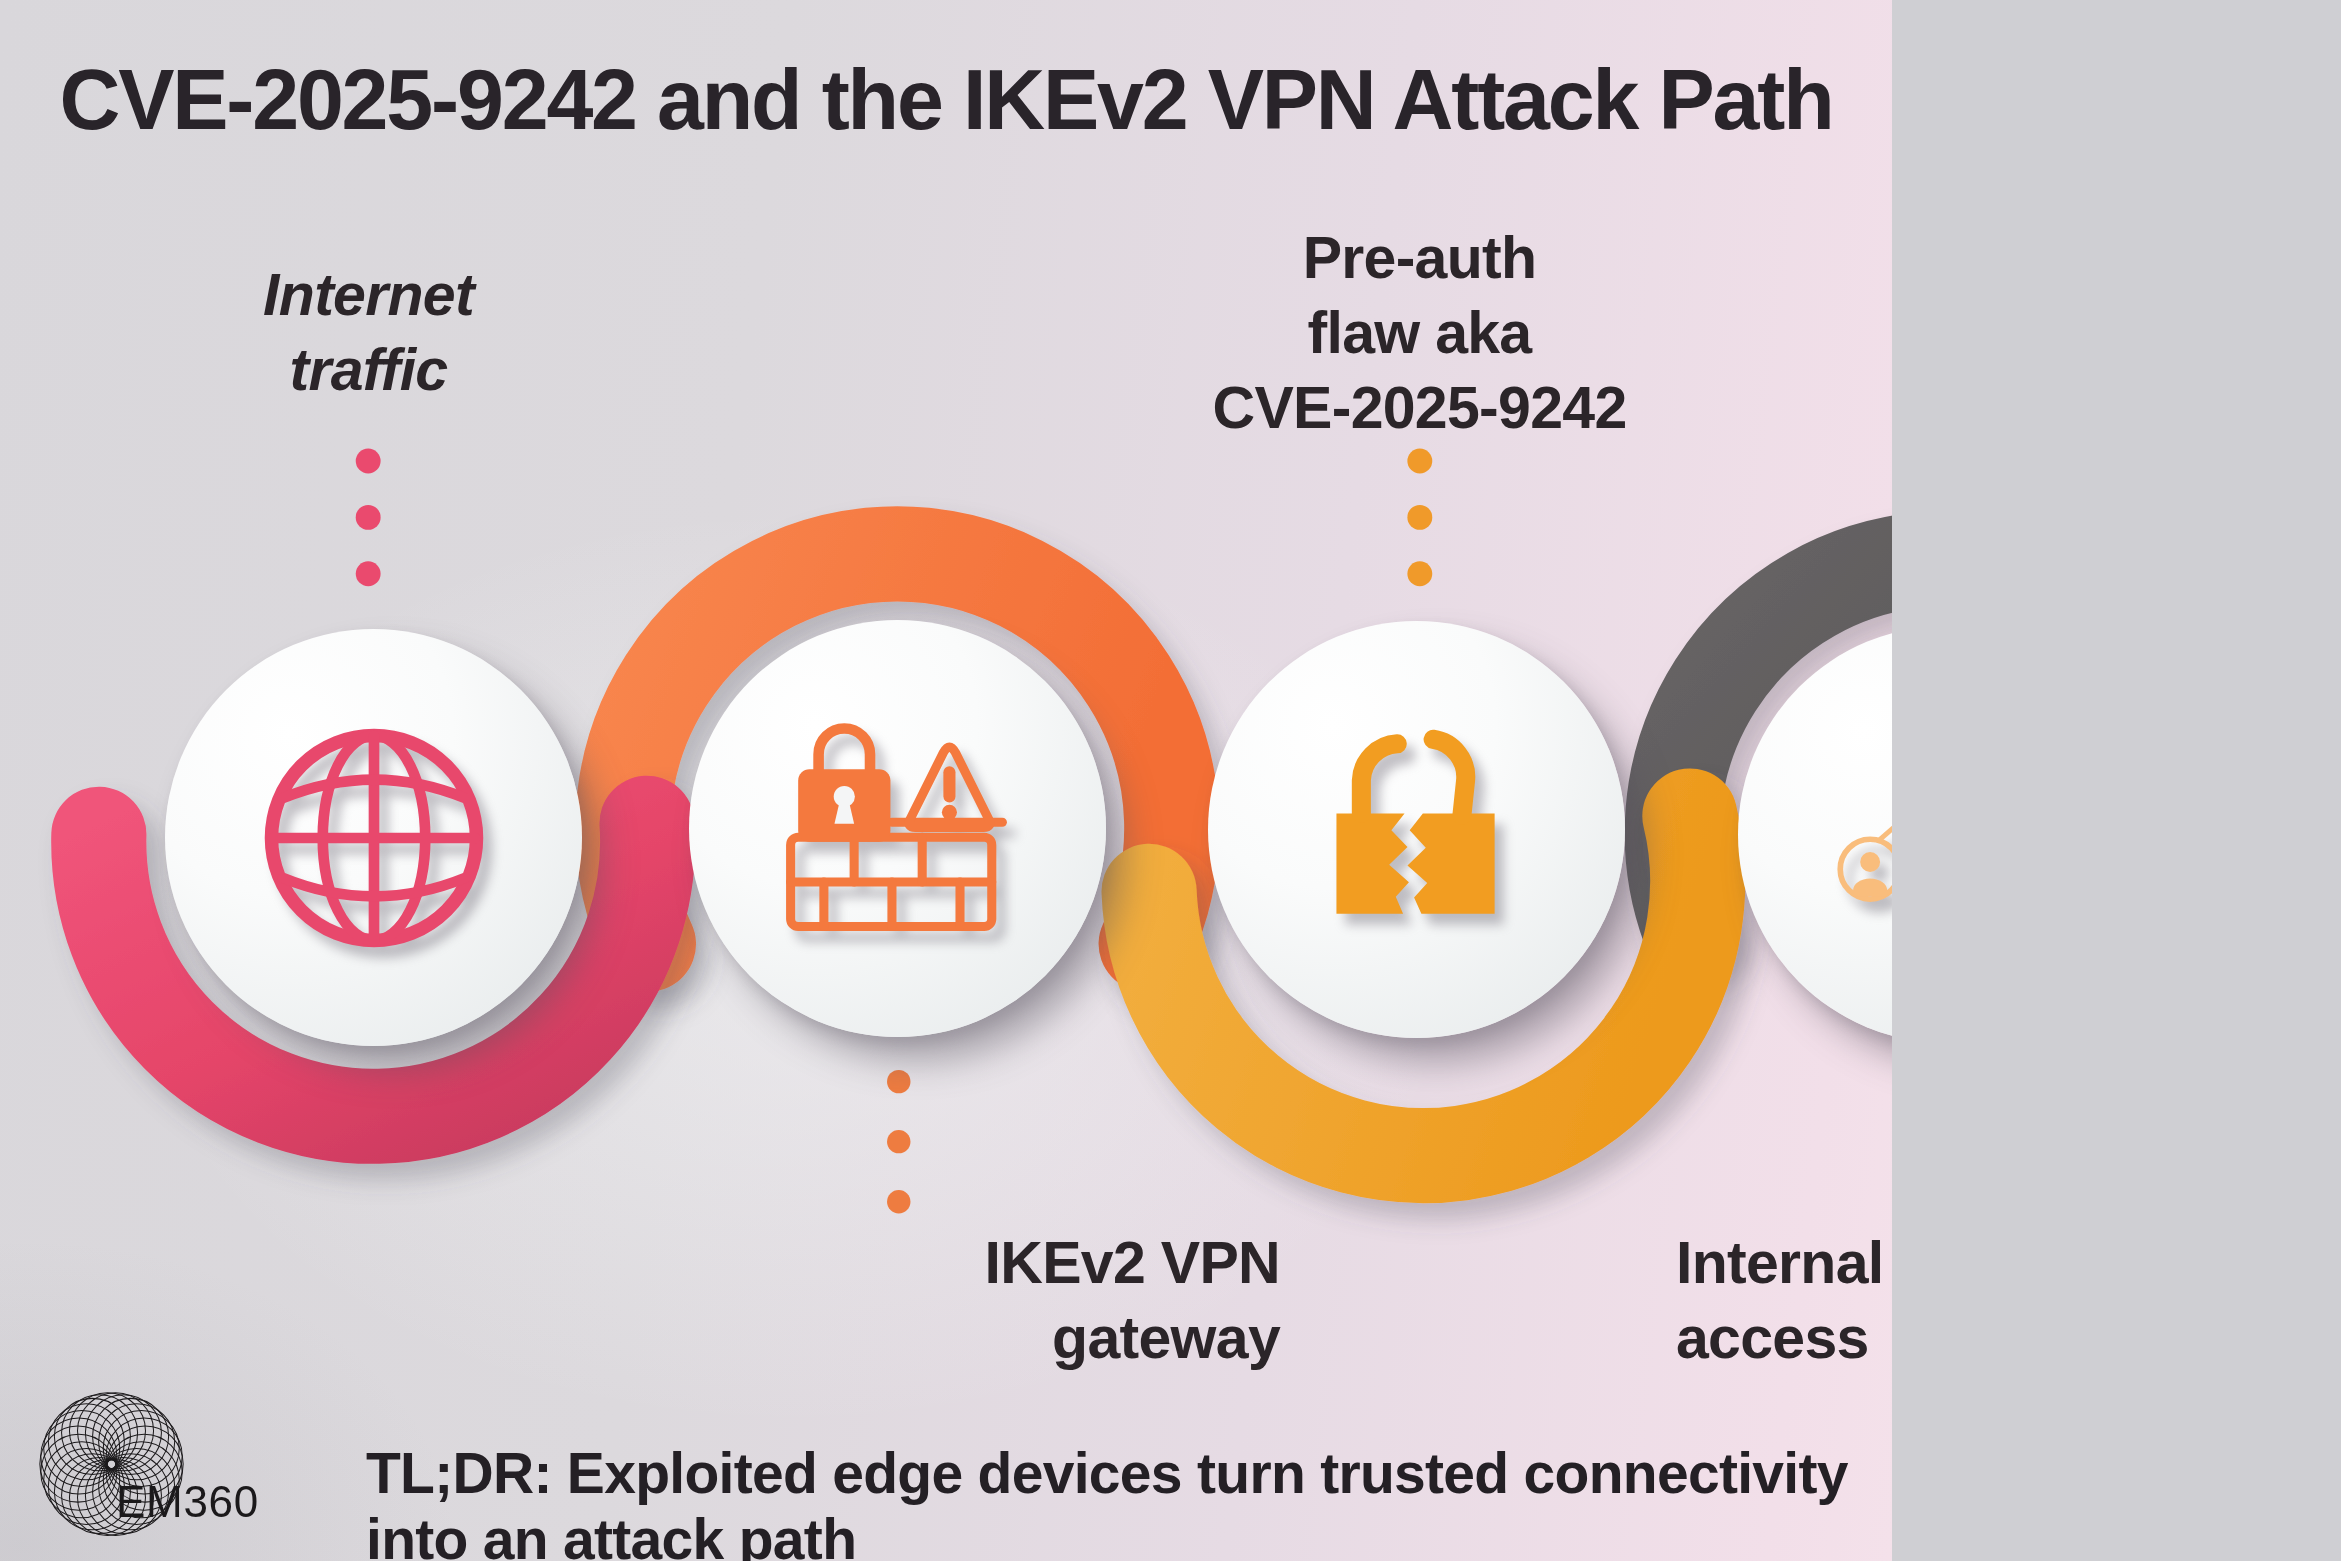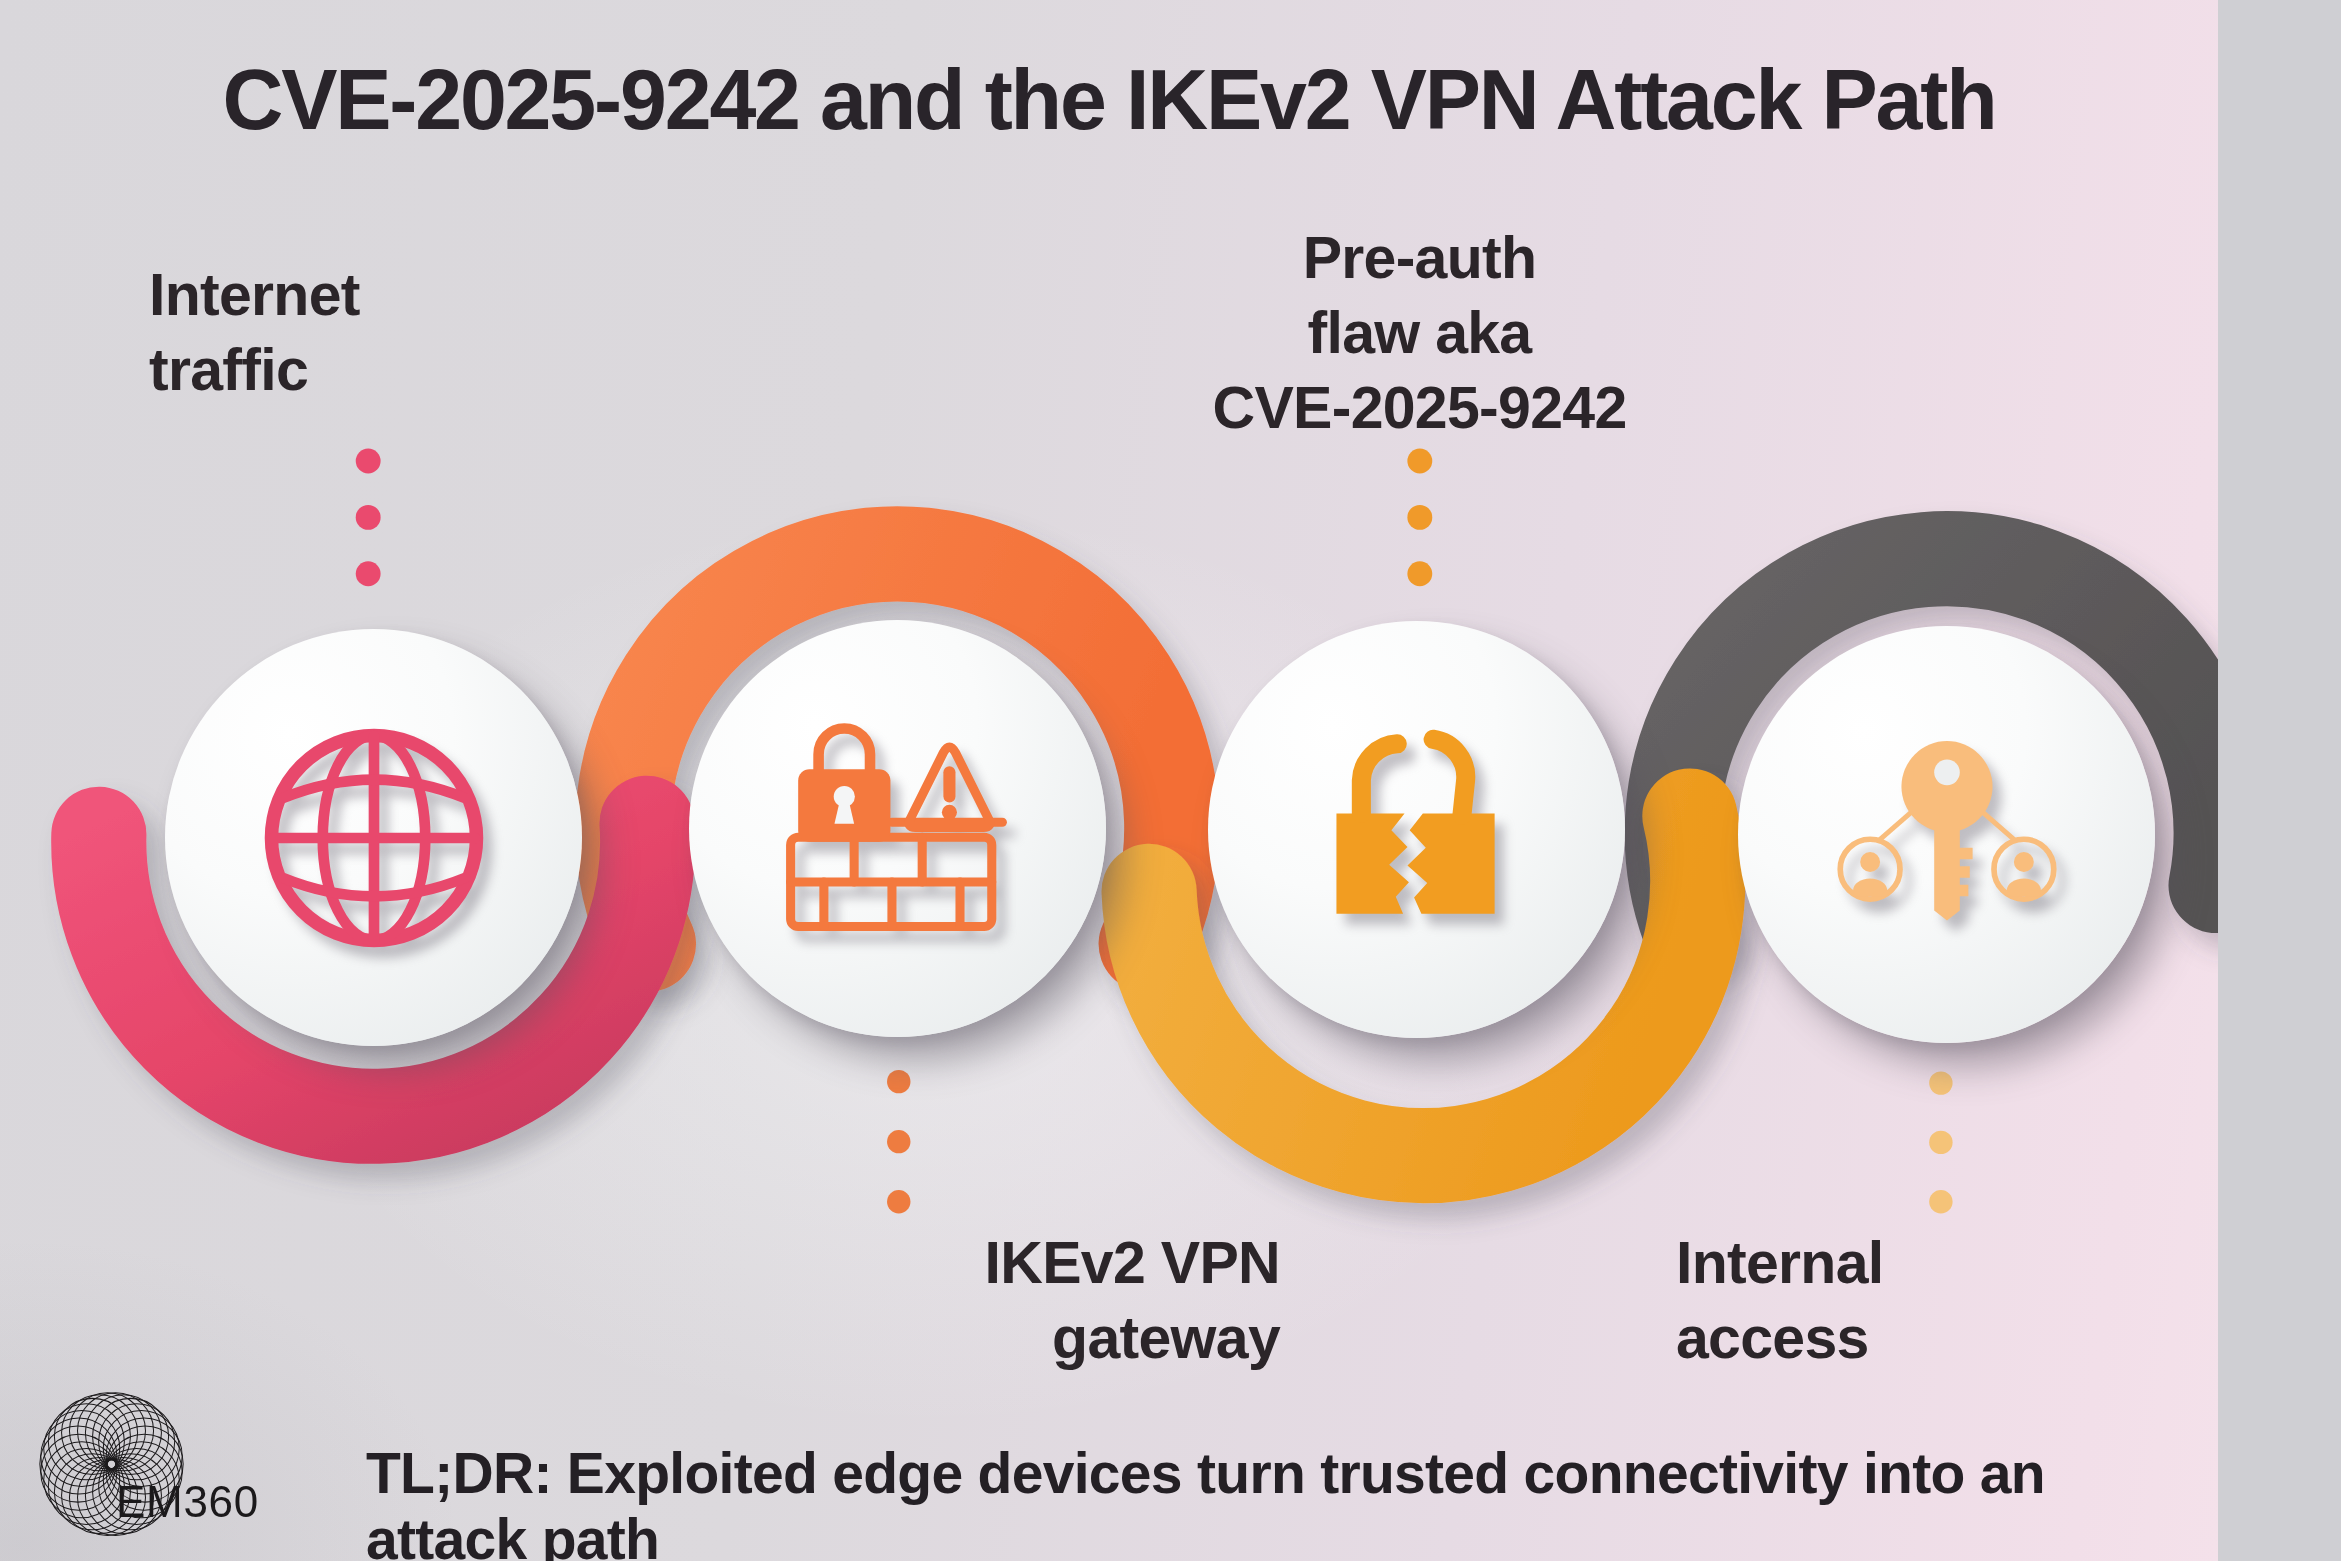--- a/index.html
+++ b/index.html
@@ -1,32 +1,32 @@
 <!DOCTYPE html>
 <html style="font-size:11.7px"><head>
 <meta charset="utf-8">
 <style>
   html,body{margin:0;padding:0;background:#cfcfd3;}
   .stage{
-    position:relative;width:2218px;height:1561px;overflow:hidden;
+    position:relative;width:1892px;height:1561px;overflow:hidden;
     font-family:"Liberation Sans","DejaVu Sans",sans-serif;
     background:
       radial-gradient(951px 659px at 42% 62%, rgba(246,247,248,.50), rgba(246,247,248,0) 70%),
       radial-gradient(732px 512px at 1% 99%, rgba(140,140,148,.16), rgba(140,140,148,0) 60%),
       linear-gradient(97deg,#d9d7db 0%,#dcd9dd 38%,#e6dbe4 68%,#f2dfe9 94%,#f4e1ea 100%);
   }
   .title{
     position:absolute;left:0;top:50px;width:100%;margin:0;
     text-align:center;font-size:86px;font-weight:700;letter-spacing:-2.2px;
     color:#29242a;transform:scaleX(.98);
   }
   svg.arcs{position:absolute;left:0;top:0;width:2342px;height:1561px;}
   .label{position:absolute;color:#2b2529;font-size:59px;line-height:75px;font-weight:600;letter-spacing:-0.7px;}
   .label span{display:block;}
-  .label-1{left:149px;top:258px;width:439px;}
+  .label-1{left:149px;top:258px;width:439px;text-align:center;font-style:italic;}
   .label-2{left:768px;top:1226px;width:512px;text-align:right;}
   .label-3{left:1127px;top:201px;width:585px;text-align:center;margin-top:20px;}
   .label-4{left:1676px;top:1226px;width:585px;text-align:left;}
   .node{
     position:absolute;width:417px;height:417px;border-radius:50%;
     background:radial-gradient(circle at 30% 25%, #ffffff 0%, #fafbfb 38%, #e4e8e9 100%);
     box-shadow:20.5px 25px 35px rgba(86,80,94,.42), 5.9px 7.3px 13px rgba(86,80,94,.18);
     display:flex;align-items:center;justify-content:center;
   }
   .node-1{left:165px;top:629px;}

